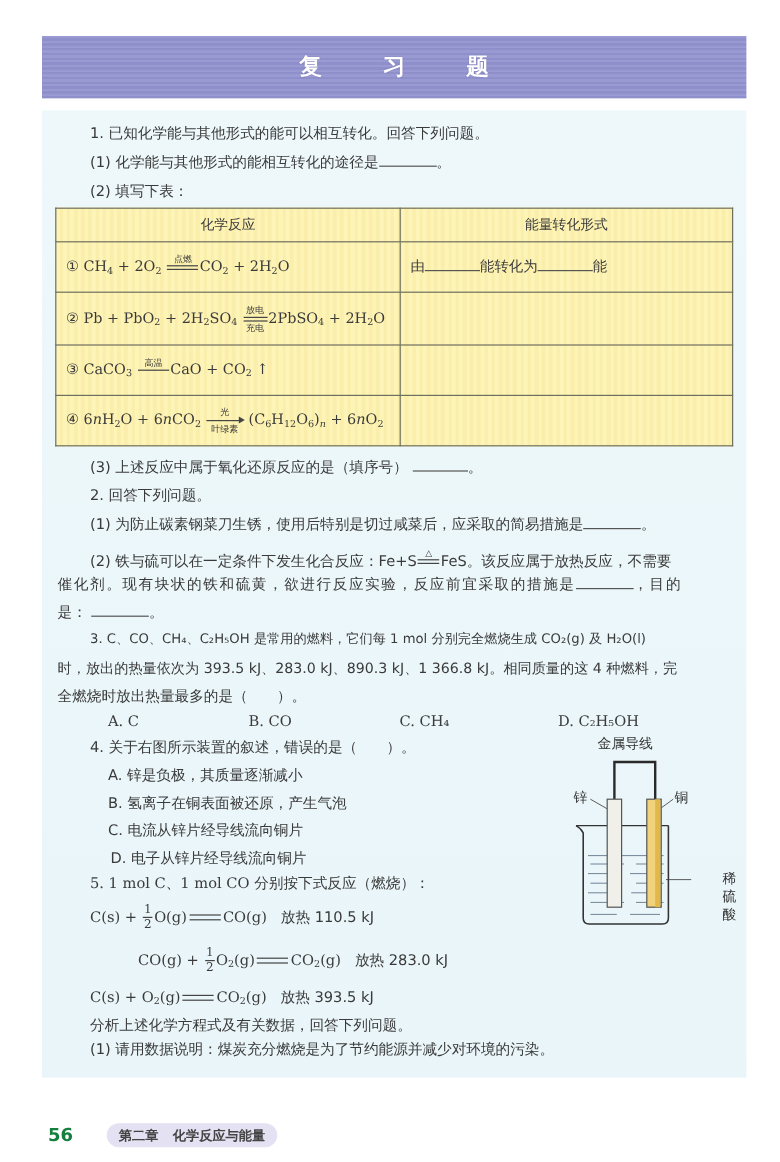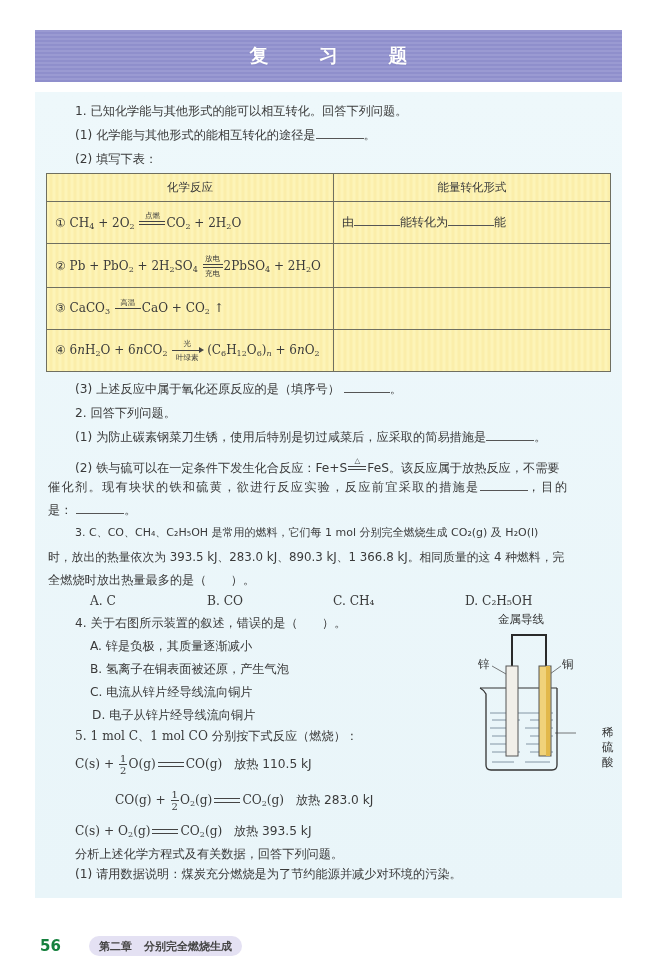--- a/index.html
+++ b/index.html
@@ -227,14 +227,14 @@
 </div>
 <div class="line" style="left:75px; top:823px;">
   C(s) + O<sub>2</sub>(g)<span class="eqlong"></span>CO<sub>2</sub>(g)&nbsp;&nbsp;&nbsp;<span class="sans">放热 393.5 kJ</span>
 </div>
 <div class="line sans" style="left:75px; top:846px;">分析上述化学方程式及有关数据，回答下列问题。</div>
 <div class="line sans" style="left:75px; top:866px;">(1) 请用数据说明：煤炭充分燃烧是为了节约能源并减少对环境的污染。</div>
 
 <div class="footer-page">56</div>
 <div class="footer-chapter">
   <span>第二章</span>
-  <span>分别完全燃烧生成</span>
+  <span>化学反应与能量</span>
 </div>
 
 </body></html>

